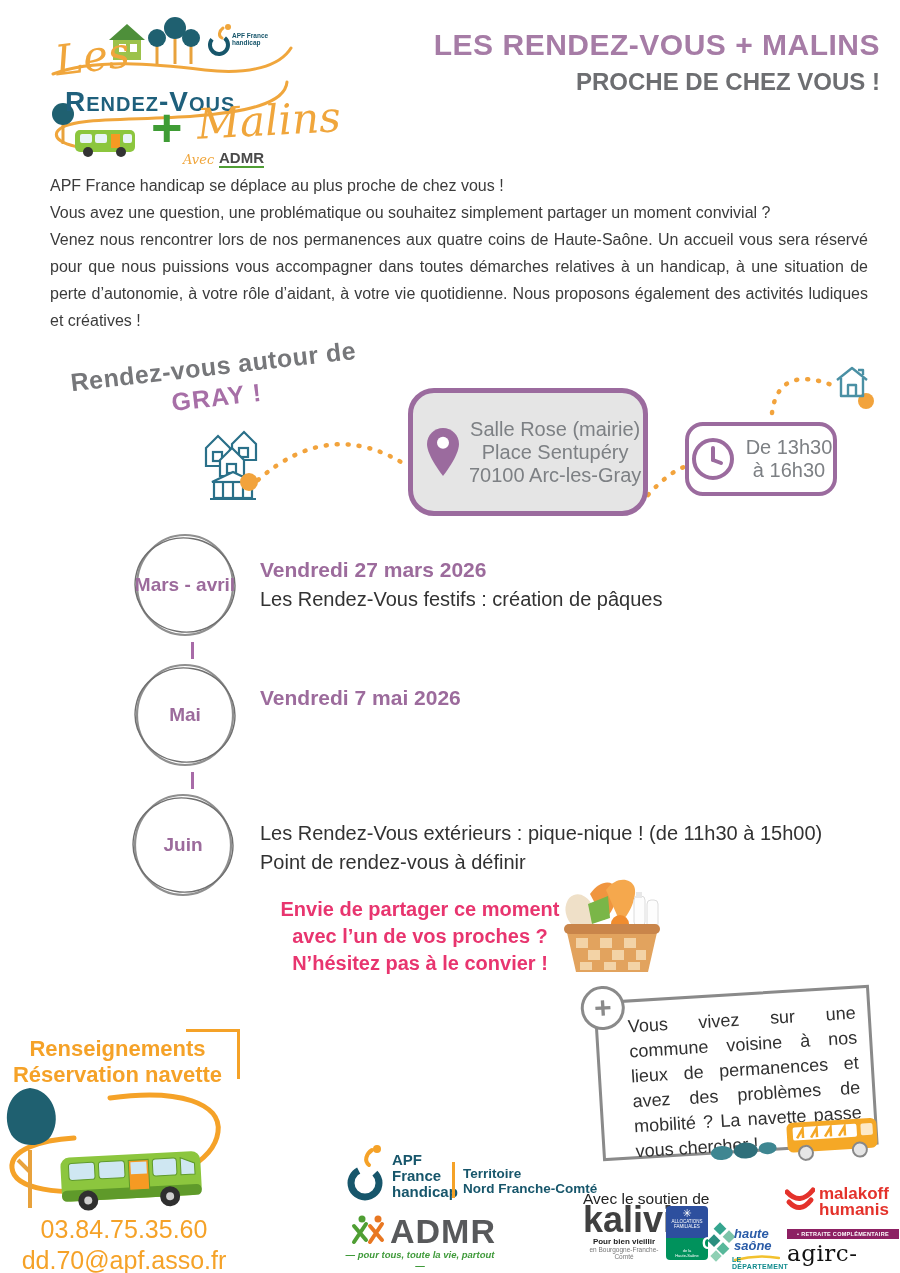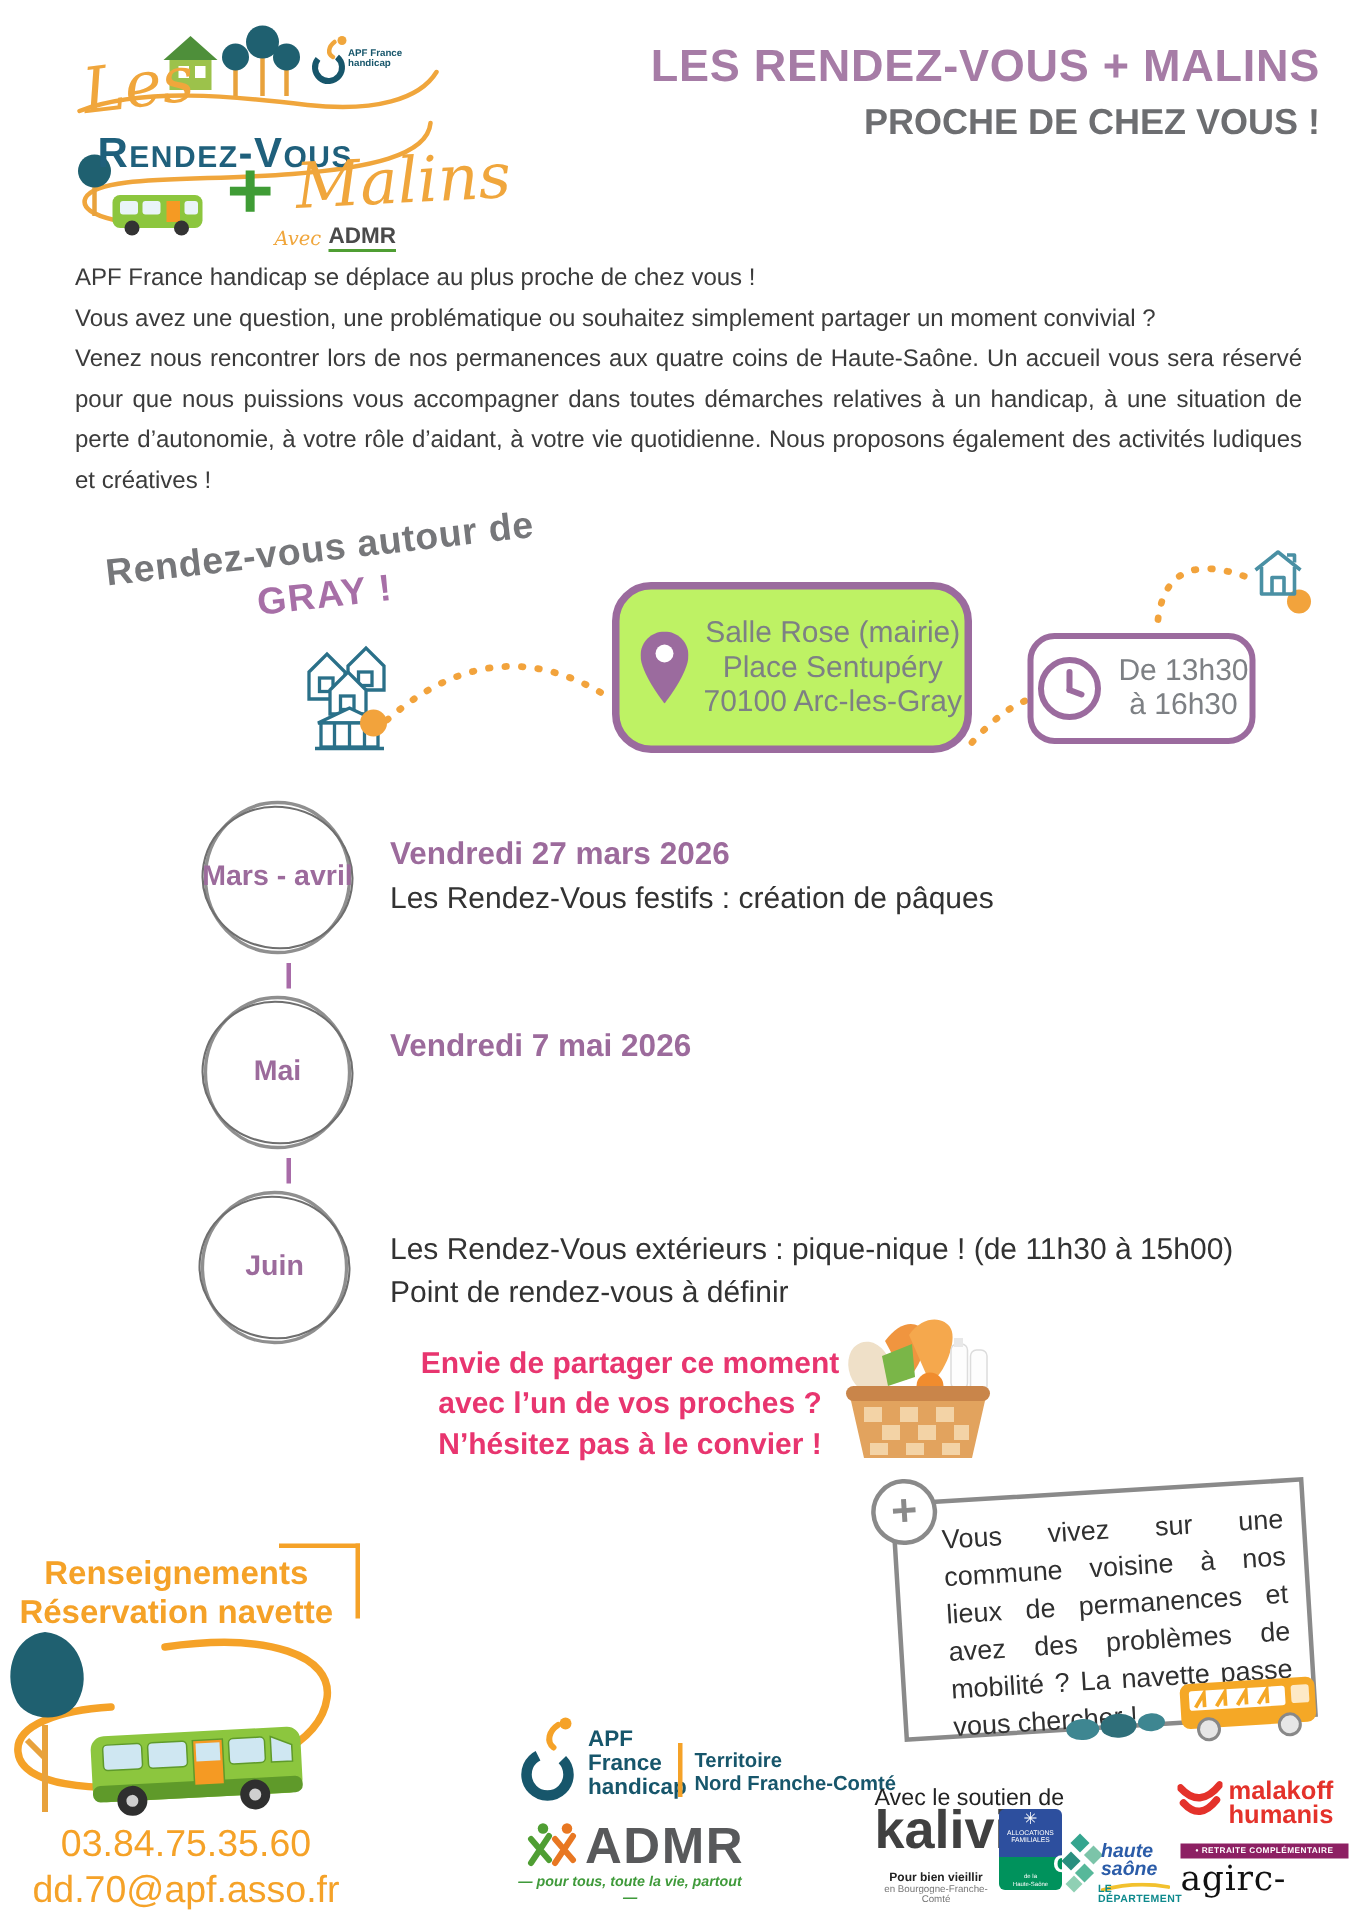--- a/index.html
+++ b/index.html
@@ -25,21 +25,21 @@
   
   .intro { left:50px; top:172px; width:818px; color:#3b3b3b; font-size:16px; line-height:27px; }
   .intro p.just { text-align:justify; }
 
   
   .sec-head { left:70px; top:352px; width:290px; text-align:center; transform:rotate(-6.5deg); }
   .sec-head .sh1 { font-size:25px; font-weight:800; color:#76777a; letter-spacing:.5px; }
   .sec-head .sh2 { font-size:25px; font-weight:800; color:#a76fa7; letter-spacing:1px; margin-top:2px; }
 
   
-  .venue-box { left:408px; top:388px; width:240px; height:114px; border:5px solid #9b6b9e; border-radius:26px; display:flex; align-items:center; padding-left:14px; background:#bef264; }
+  .venue-box { left:408px; top:388px; width:240px; height:128px; border:5px solid #9b6b9e; border-radius:26px; display:flex; align-items:center; padding-left:14px; background:#e5e5e5; }
   .venue-text { margin-left:10px; text-align:center; color:#7d8084; font-size:20px; line-height:23px; }
   .sched-box { left:685px; top:422px; width:152px; height:74px; border:4px solid #9b6b9e; border-radius:18px; display:flex; align-items:center; justify-content:center; gap:10px; background:#fff; }
   .sched-text { text-align:center; color:#7d8084; font-size:20px; line-height:23px; }
 
   
   .ring { width:104px; height:104px; }
   .ring-label { position:absolute; inset:0; display:flex; align-items:center; justify-content:center; font-size:19px; font-weight:800; color:#9c6b9c; }
   .conn { width:3px; background:#a86ba8; left:191px; }
   .event { left:260px; }
   .event-date { font-size:21px; font-weight:800; color:#9c6b9c; }
@@ -63,21 +63,21 @@
   .apf-name { left:392px; top:1152px; font-size:15px; line-height:16px; font-weight:800; color:#17566b; }
   .apf-div { left:452px; top:1162px; width:3px; height:36px; background:#f5a228; }
   .apf-terr { left:463px; top:1166px; font-size:13.5px; line-height:15px; font-weight:700; color:#17566b; }
   .admr-name { left:390px; top:1212px; font-size:34px; font-weight:800; color:#58595b; letter-spacing:1px; }
   .admr-tag { left:345px; top:1249px; width:150px; text-align:center; font-size:9.5px; font-style:italic; font-weight:700; color:#3f9a3a; }
 
   
   .support { left:583px; top:1190px; font-size:15.5px; color:#222; }
   .kalivi { left:583px; top:1206px; width:82px; text-align:center; }
   .kalivi .kname { font-size:36px; font-weight:800; color:#404040; line-height:28px; }
-  .kalivi .ks1 { font-size:8px; font-weight:800; color:#222; margin-top:13px; }
+  .kalivi .ks1 { font-size:8px; font-weight:800; color:#222; margin-top:3px; }
   .kalivi .ks2 { font-size:6.5px; color:#777; }
   .caf { left:666px; top:1206px; width:42px; height:54px; border-radius:4px; overflow:hidden; text-align:center; color:#fff; }
   .caf-top { background:#2d4f9e; height:32px; padding-top:2px; }
   .caf-top .glyph { font-size:11px; line-height:11px; display:block; }
   .caf-top .c1 { font-size:4.5px; line-height:5px; display:block; }
   .caf-bot { background:#00925c; height:22px; padding-top:1px; }
   .caf-bot .cn { font-size:16px; font-weight:800; line-height:10px; display:block;padding-left:36px; }
   .caf-bot .c2 { font-size:4px; line-height:4.5px; display:block; }
   .hs { left:706px; top:1222px; }
   .hs-text { position:absolute; left:28px; top:6px; font-size:13px; line-height:12px; font-weight:800; font-style:italic; color:#2b5ca8; }

